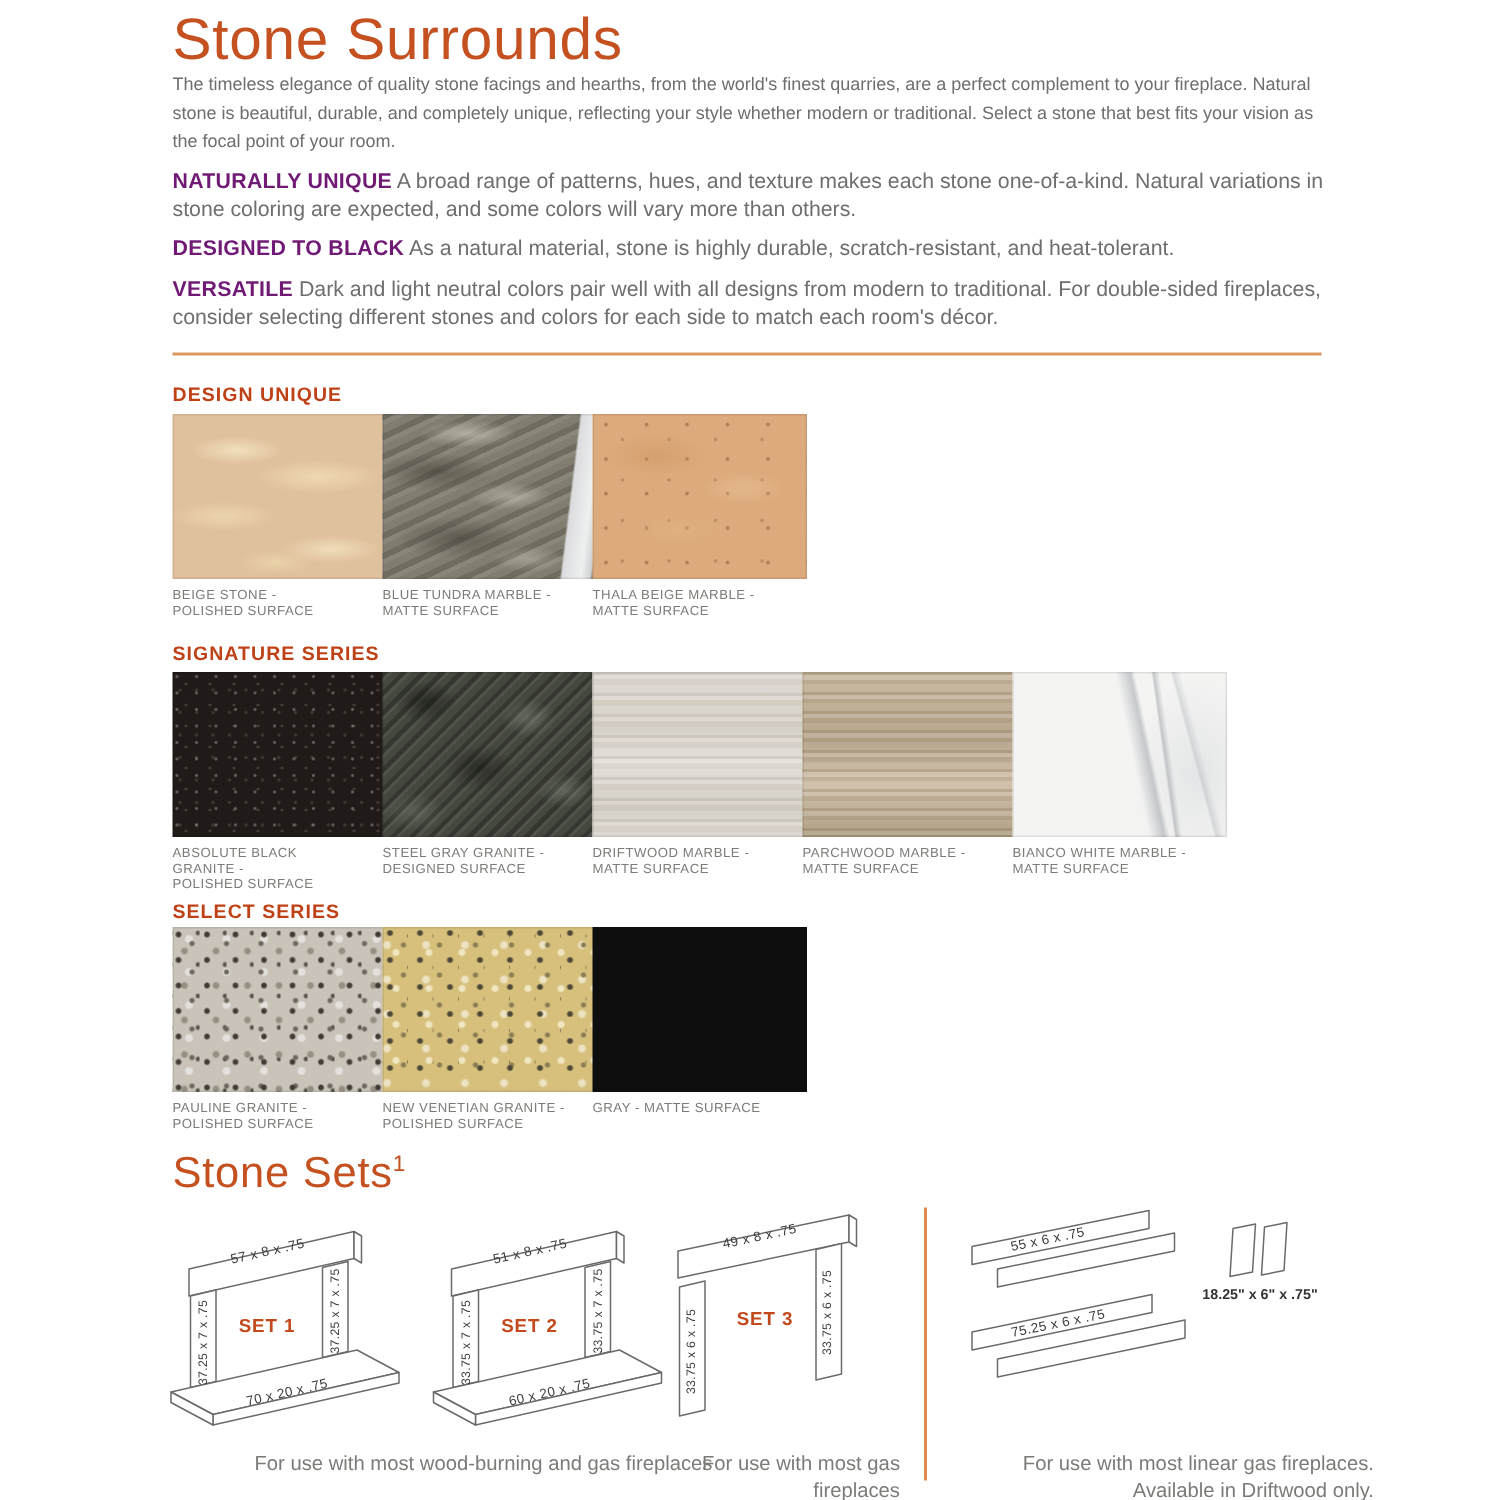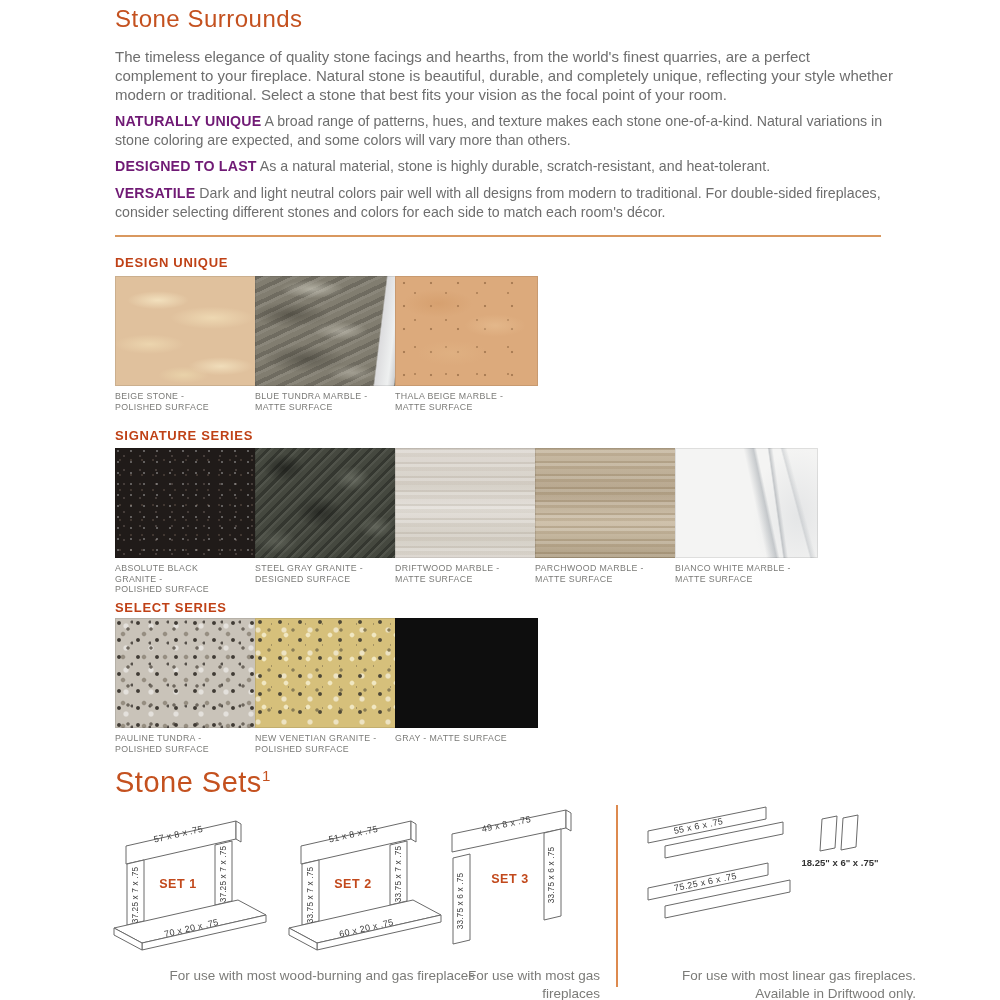--- a/index.html
+++ b/index.html
@@ -1,22 +1,22 @@
 <!DOCTYPE html>
 <html><head>
 <meta charset="utf-8">
 <style>
   html,body{margin:0;padding:0;background:#ffffff;}
   body{font-family:"Liberation Sans",sans-serif;-webkit-font-smoothing:antialiased;}
   .page{position:relative;width:1000px;height:1000px;background:#fff;overflow:hidden;}
   .abs{position:absolute;left:115px;}
 
   
-  .title{top:5px;font-size:24px;font-weight:400;letter-spacing:.5px;color:#c4511f;margin:0;}
-  .intro{top:47px;width:778px;font-size:15px;line-height:19px;color:#6e6e6e;margin:0;}
+  .title{top:5px;font-size:39px;font-weight:400;letter-spacing:.5px;color:#c4511f;margin:0;}
+  .intro{top:47px;width:778px;font-size:12px;line-height:19px;color:#6e6e6e;margin:0;}
   .feature{width:778px;font-size:14.2px;line-height:19px;color:#6e6e6e;margin:0;}
   .feature .lead{font-weight:bold;color:#701a75;letter-spacing:.2px;}
   .f1{top:112px;} .f2{top:157px;} .f3{top:184px;}
   .rule{top:235px;width:766px;height:0;border:none;border-top:2px solid #d9985f;margin:0;}
 
   
   .series-h{font-size:13px;font-weight:bold;letter-spacing:.7px;color:#bf4116;margin:0;}
   .h-design{top:255px;} .h-signature{top:428px;} .h-select{top:600px;}
   .row{display:flex;gap:13px;}
   .r-design{top:276px;} .r-signature{top:448px;} .r-select{top:618px;}
@@ -108,21 +108,21 @@
 <div class="page">
 
   <h1 class="abs title">Stone Surrounds</h1>
   <p class="abs intro">The timeless elegance of quality stone facings and hearths, from the world's finest quarries, are a perfect complement to your fireplace. Natural stone is beautiful, durable, and completely unique, reflecting your style whether modern or traditional. Select a stone that best fits your vision as the focal point of your room.</p>
 
   <p class="abs feature f1">
     <span class="lead">NATURALLY UNIQUE</span>
     <span>A broad range of patterns, hues, and texture makes each stone one-of-a-kind. Natural variations in stone coloring are expected, and some colors will vary more than others.</span>
   </p>
   <p class="abs feature f2">
-    <span class="lead">DESIGNED TO LAST</span>
+    <span class="lead">DESIGNED TO BLACK</span>
     <span>As a natural material, stone is highly durable, scratch-resistant, and heat-tolerant.</span>
   </p>
   <p class="abs feature f3">
     <span class="lead">VERSATILE</span>
     <span>Dark and light neutral colors pair well with all designs from modern to traditional. For double-sided fireplaces, consider selecting different stones and colors for each side to match each room's décor.</span>
   </p>
 
   <hr class="abs rule">
 
   <h2 class="abs series-h h-design">DESIGN UNIQUE</h2>
@@ -187,21 +187,21 @@
         <span>MATTE SURFACE</span>
       </figcaption>
     </figure>
   </div>
 
   <h2 class="abs series-h h-select">SELECT SERIES</h2>
   <div class="abs row r-select">
     <figure class="stone">
       <div class="sw tex-pauline-granite"></div>
       <figcaption class="cap">
-        <span>PAULINE TUNDRA -</span>
+        <span>PAULINE GRANITE -</span>
         <span>POLISHED SURFACE</span>
       </figcaption>
     </figure>
     <figure class="stone">
       <div class="sw tex-new-venetian-granite"></div>
       <figcaption class="cap">
         <span>NEW VENETIAN GRANITE -</span>
         <span>POLISHED SURFACE</span>
       </figcaption>
     </figure>

